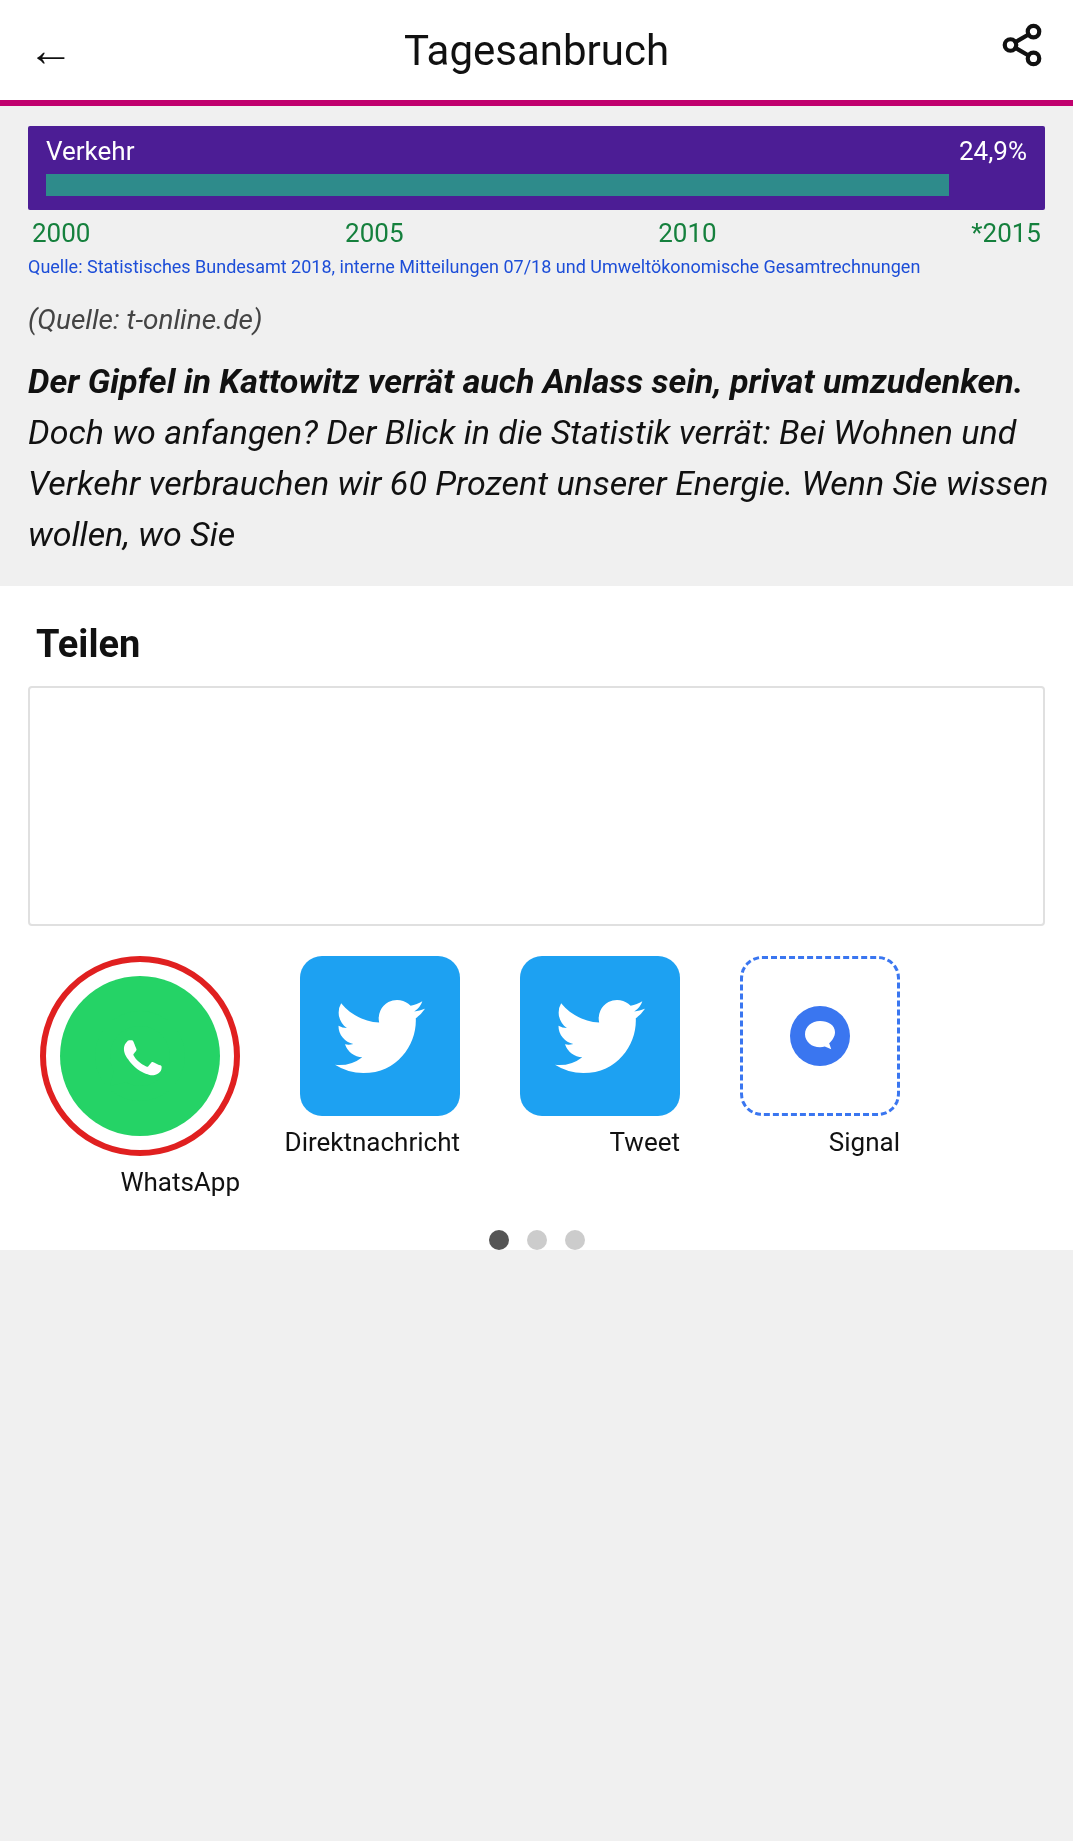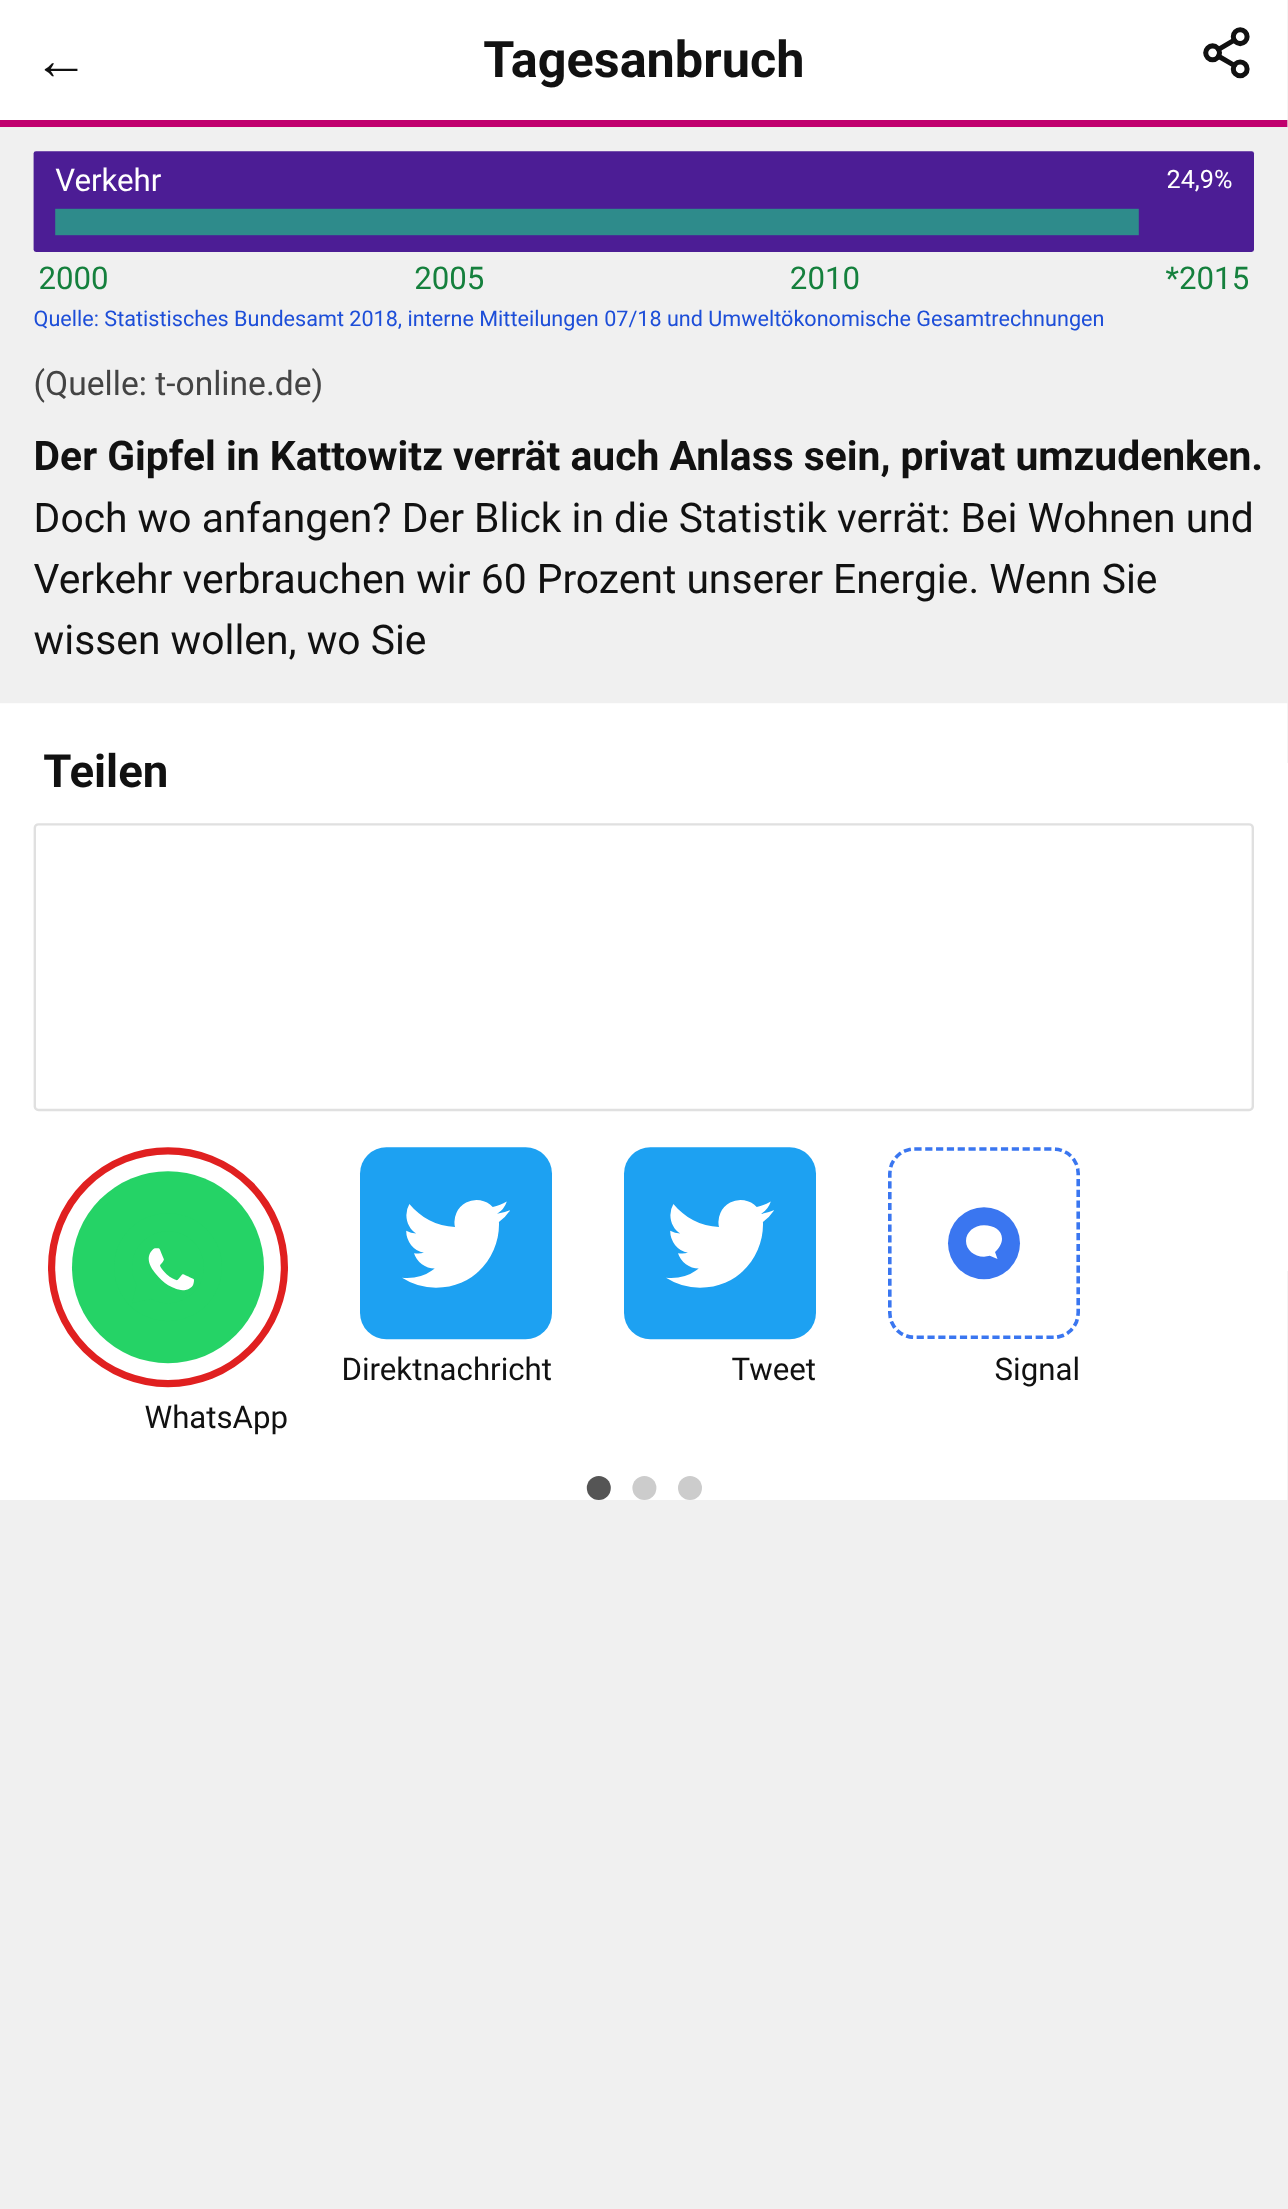--- a/index.html
+++ b/index.html
@@ -17,21 +17,21 @@
     .top-bar {
       display: flex;
       align-items: center;
       justify-content: space-between;
       padding: 18px 28px;
       background: #fff;
       height: 100px;
     }
     .top-bar-title {
       font-size: 42px;
-      font-weight: bold;
+      font-weight: normal;
       color: #111;
     }
     .top-bar-icon {
       font-size: 46px;
       color: #111;
       cursor: pointer;
     }
 
     
     .magenta-line {
@@ -60,21 +60,21 @@
       display: flex;
       align-items: center;
       justify-content: space-between;
     }
     .chart-label {
       color: #fff;
       font-size: 26px;
     }
     .chart-value {
       color: #fff;
-      font-size: 21px;
+      font-size: 26px;
     }
     .chart-bar {
       height: 22px;
       background: #2e8b8b;
       margin-top: 8px;
       width: 92%;
     }
 
     .chart-years {
       display: flex;
@@ -90,20 +90,21 @@
       font-size: 18px;
       color: #1d4ed8;
       margin-top: 8px;
       margin-bottom: 10px;
     }
 
     
     .article-text-section {
       background: #f0f0f0;
       padding: 16px 16px 20px 28px;
+      font-style: italic;
     }
     .source-line {
       font-size: 28px;
       color: #444;
       margin-bottom: 20px;
     }
     .article-body {
       font-size: 34px;
       line-height: 1.5;
       color: #111;

